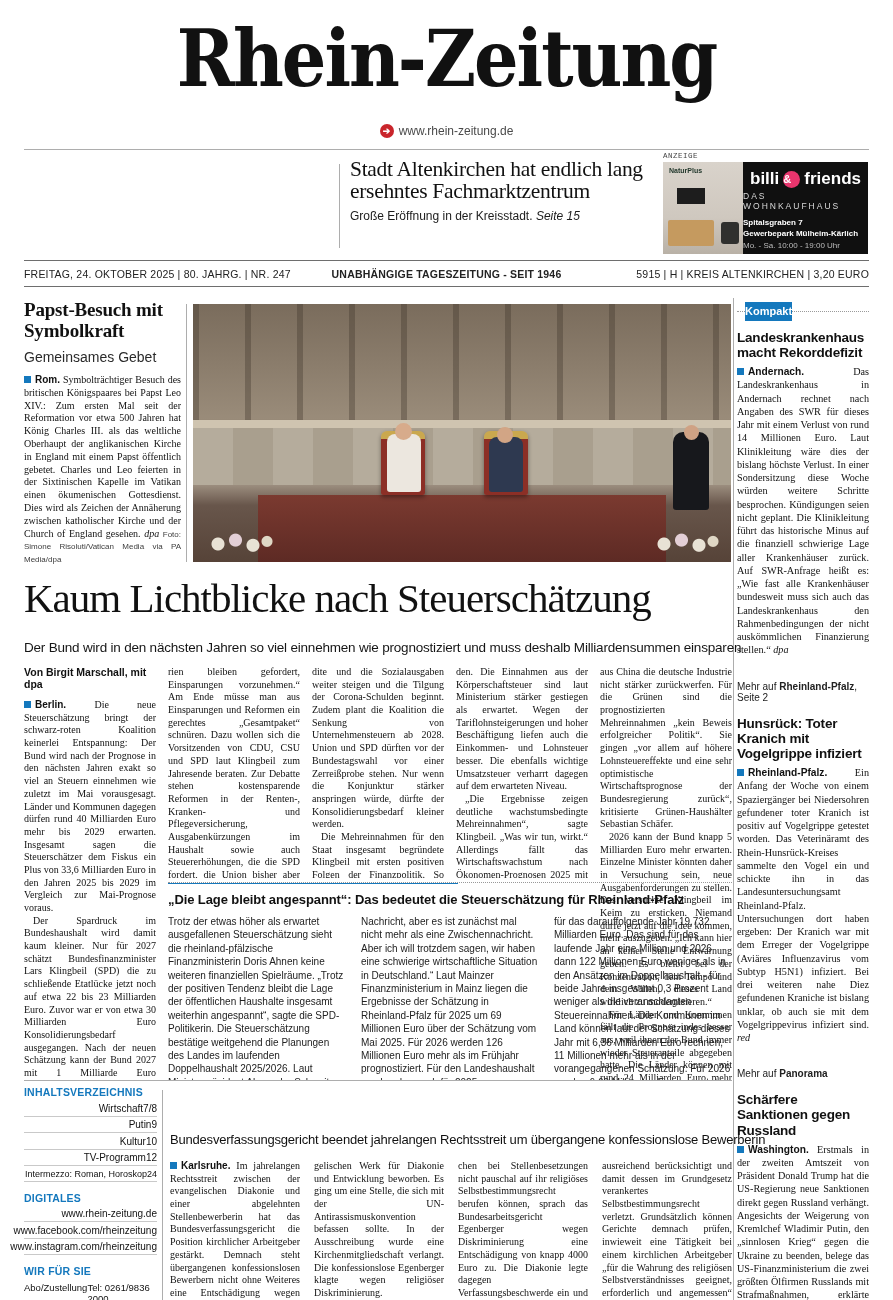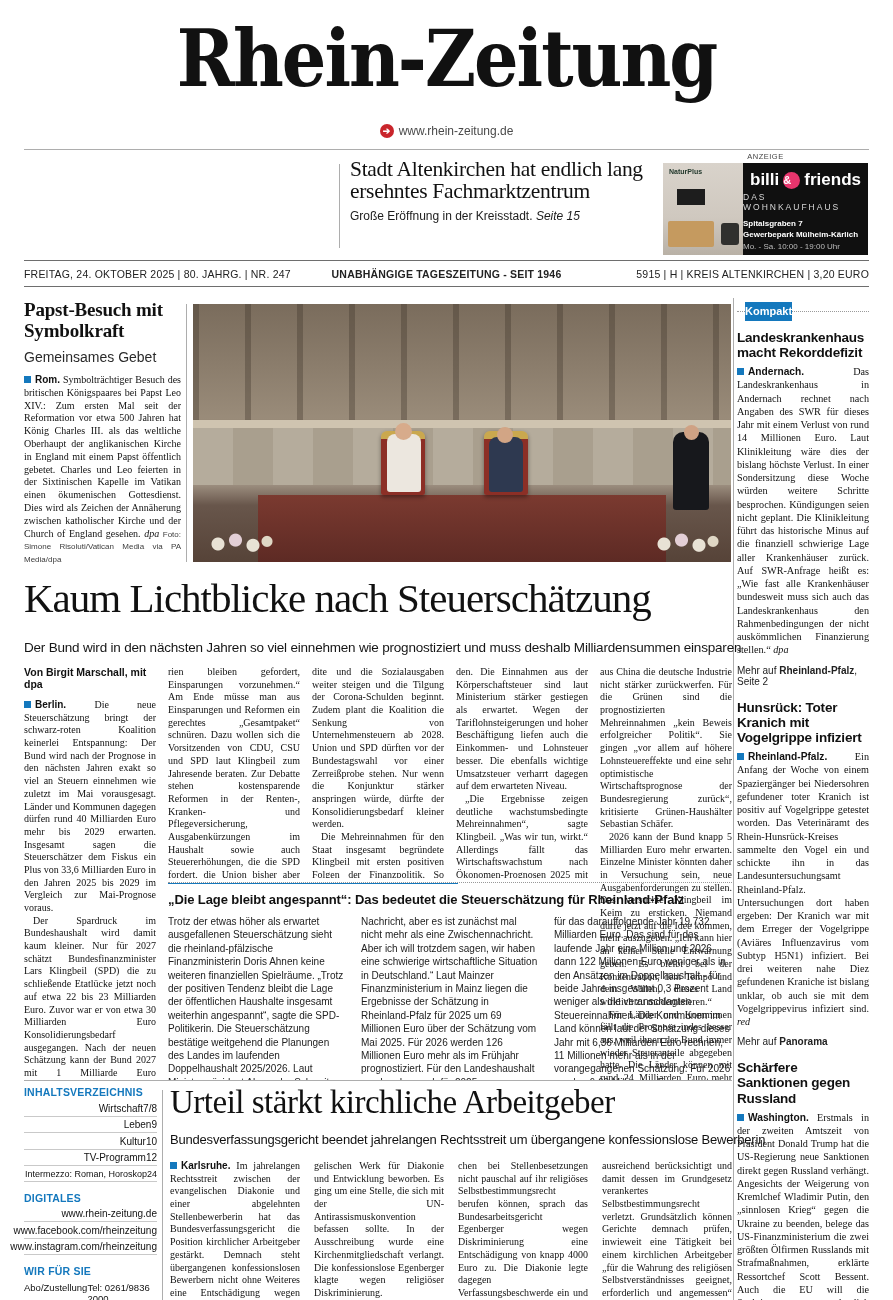--- a/index.html
+++ b/index.html
@@ -17,21 +17,21 @@
   
   .teaser-title{font-size:23px;line-height:1.04;font-weight:400;letter-spacing:-.3px}
   .teaser-sub{font-family:"Liberation Sans",sans-serif;font-size:12px;line-height:1.18;margin-top:6px;color:#1c1c1c}
   .t1-photo{float:left;width:67px;height:78px;margin-right:10px;background:linear-gradient(115deg,#d8c75a 0%,#c9bd55 45%,#7f9052 100%);position:relative;overflow:hidden}
   .t1-head{position:absolute;left:17px;top:9px;width:32px;height:37px;border-radius:46%;background:#c9a183}
   .t1-hair{position:absolute;left:14px;top:4px;width:38px;height:16px;border-radius:50%;background:#9b9b97}
   .t1-glasses{position:absolute;left:21px;top:22px;width:24px;height:8px;border:1.5px solid #555;border-radius:3px;background:rgba(255,255,255,.15)}
   .t1-body{position:absolute;left:4px;bottom:-4px;width:60px;height:32px;border-radius:10px 18px 0 0;background:#39404c}
 
   
-  .ad-label{font-family:Liberation Sans, sans-serif;font-size:7.5px;letter-spacing:.5px;color:#444;text-align:center}
+  .ad-label{font-family:Liberation Mono, monospace;font-size:7.5px;letter-spacing:.5px;color:#444;text-align:left}
   .ad-box{display:flex;height:92px;margin-top:2px}
   .ad-photo{width:80px;background:linear-gradient(180deg,#d9d3cb 0%,#cfc8bf 60%,#b9b1a6 100%);position:relative;overflow:hidden}
   .ad-natur{position:absolute;top:5px;left:6px;font-family:"Liberation Sans",sans-serif;font-size:7px;font-weight:bold;color:#23392d}
   .ad-cab{position:absolute;bottom:8px;left:5px;width:46px;height:26px;background:#c59a5f;border-radius:2px}
   .ad-tv{position:absolute;top:26px;left:14px;width:28px;height:16px;background:#1d1d1d}
   .ad-chair{position:absolute;bottom:10px;right:4px;width:18px;height:22px;background:#30302e;border-radius:3px}
   .ad-dark{flex:1;background:#101010;color:#fff;padding-top:7px}
   .ad-brand{font-family:"Liberation Sans",sans-serif;font-size:17px;font-weight:bold;display:flex;justify-content:center;align-items:center;gap:4px}
   .amp{display:inline-block;width:17px;height:17px;border-radius:50%;background:var(--ad-pink);color:#fff;font-size:11px;line-height:17px;font-weight:bold}
   .ad-tag{font-family:"Liberation Sans",sans-serif;font-size:8.5px;letter-spacing:2px;color:#d8d8d8;margin-top:2px}
@@ -70,21 +70,21 @@
   .flowers{position:absolute;bottom:2%;width:70px;height:26px;background:radial-gradient(circle at 20% 50%,#e8e2d5 0 6px,transparent 7px),radial-gradient(circle at 45% 35%,#e3cfd6 0 6px,transparent 7px),radial-gradient(circle at 70% 55%,#e8e2d5 0 6px,transparent 7px),radial-gradient(circle at 90% 40%,#dfd7c5 0 5px,transparent 6px)}
 
   
   .rightcol{top:298px;left:737px;width:132px;height:1002px;overflow:hidden}
   .badge-row{display:flex;align-items:center;margin:4px 0 8px}
   .badge-row::before{content:"";flex:0 0 8px;border-top:1px dotted #9a9a9a}
   .badge-row::after{content:"";flex:1;border-top:1px dotted #9a9a9a}
   .badge{background:var(--accent);color:#fff;font-family:"Liberation Sans",sans-serif;font-weight:bold;font-size:11px;padding:3px 0 4px}
   .ritem h3{font-family:"Liberation Sans",sans-serif;font-size:13.5px;line-height:1.12;letter-spacing:-.2px;margin:9px 0 5px}
   .ritem .bodytext{font-size:10.2px;line-height:1.3}
-  .more{font-family:"Liberation Sans",sans-serif;font-size:10px;margin:8px 0 13px;color:#222}
+  .more{font-family:"Liberation Sans",sans-serif;font-size:10px;margin:24px 0 13px;color:#222}
 
   
   .main-title{top:574px;left:24px;width:710px;font-size:41px;letter-spacing:-1px;font-weight:500;white-space:nowrap}
   .main-sub{top:640px;left:24px;width:710px;font-family:"Liberation Sans",sans-serif;font-size:13.5px;letter-spacing:-.2px;white-space:nowrap;color:#151515}
   .byline{font-family:"Liberation Sans",sans-serif;font-weight:bold;font-size:10.5px;margin-bottom:9px}
   .col{position:absolute;top:666px;width:132px;overflow:hidden}
   .col .bodytext{font-size:10px;line-height:1.27}
   .ind{text-indent:9px}
 
   
@@ -247,21 +247,21 @@
 
   <div class="abs rule" style="top:1080px;left:24px;width:708px;height:1px"></div>
 
   <div class="abs toc">
     <h4>INHALTSVERZEICHNIS</h4>
     <div class="tocrow">
         <span>Wirtschaft</span>
         <span>7/8</span>
       </div>
     <div class="tocrow">
-        <span>Leben</span>
+        <span>Putin</span>
         <span>9</span>
       </div>
     <div class="tocrow">
         <span>Kultur</span>
         <span>10</span>
       </div>
     <div class="tocrow">
         <span>TV-Programm</span>
         <span>12</span>
       </div>
@@ -289,21 +289,20 @@
           <span>Abo/Zustellung</span>
           <span>Tel: 0261/9836 2000</span>
         </div>
 
     </div>
 
   </div>
 
   <div class="abs rule" style="top:1090px;left:162px;width:1px;height:210px"></div>
 
-  <h1 class="abs bot-title">Urteil stärkt kirchliche Arbeitgeber</h1>
   <div class="abs bot-sub">Bundesverfassungsgericht beendet jahrelangen Rechtsstreit um übergangene konfessionslose Bewerberin</div>
   <div class="abs botcols">
     <div class="botcol">
       <p class="bodytext"><span class="sq"></span><span class="city">Karlsruhe.</span> <span>Im jahrelangen Rechtsstreit zwischen der evangelischen Diakonie und einer abgelehnten Stellenbewerberin hat das Bundesverfassungsgericht die Position kirchlicher Arbeitgeber gestärkt. Demnach steht übergangenen konfessionslosen Bewerbern nicht ohne Weiteres eine Entschädigung wegen Diskriminierung zu (AZ: 2 BvR 934/19).</span></p>
 
     </div>
     <div class="botcol">
       <p class="bodytext">gelischen Werk für Diakonie und Entwicklung beworben. Es ging um eine Stelle, die sich mit der UN-Antirassismuskonvention befassen sollte. In der Ausschreibung wurde eine Kirchenmitgliedschaft verlangt. Die konfessionslose Egenberger klagte wegen religiöser Diskriminierung.</p>
       <p class="bodytext ind">Der Fall beschäftigte auch das Bundesarbeitsgericht, das die Sache dem Europäischen Gerichtshof vorlegte. Nachdem dieser EuGH 2018 entschied, dass sich die Kir-</p>
     </div>

